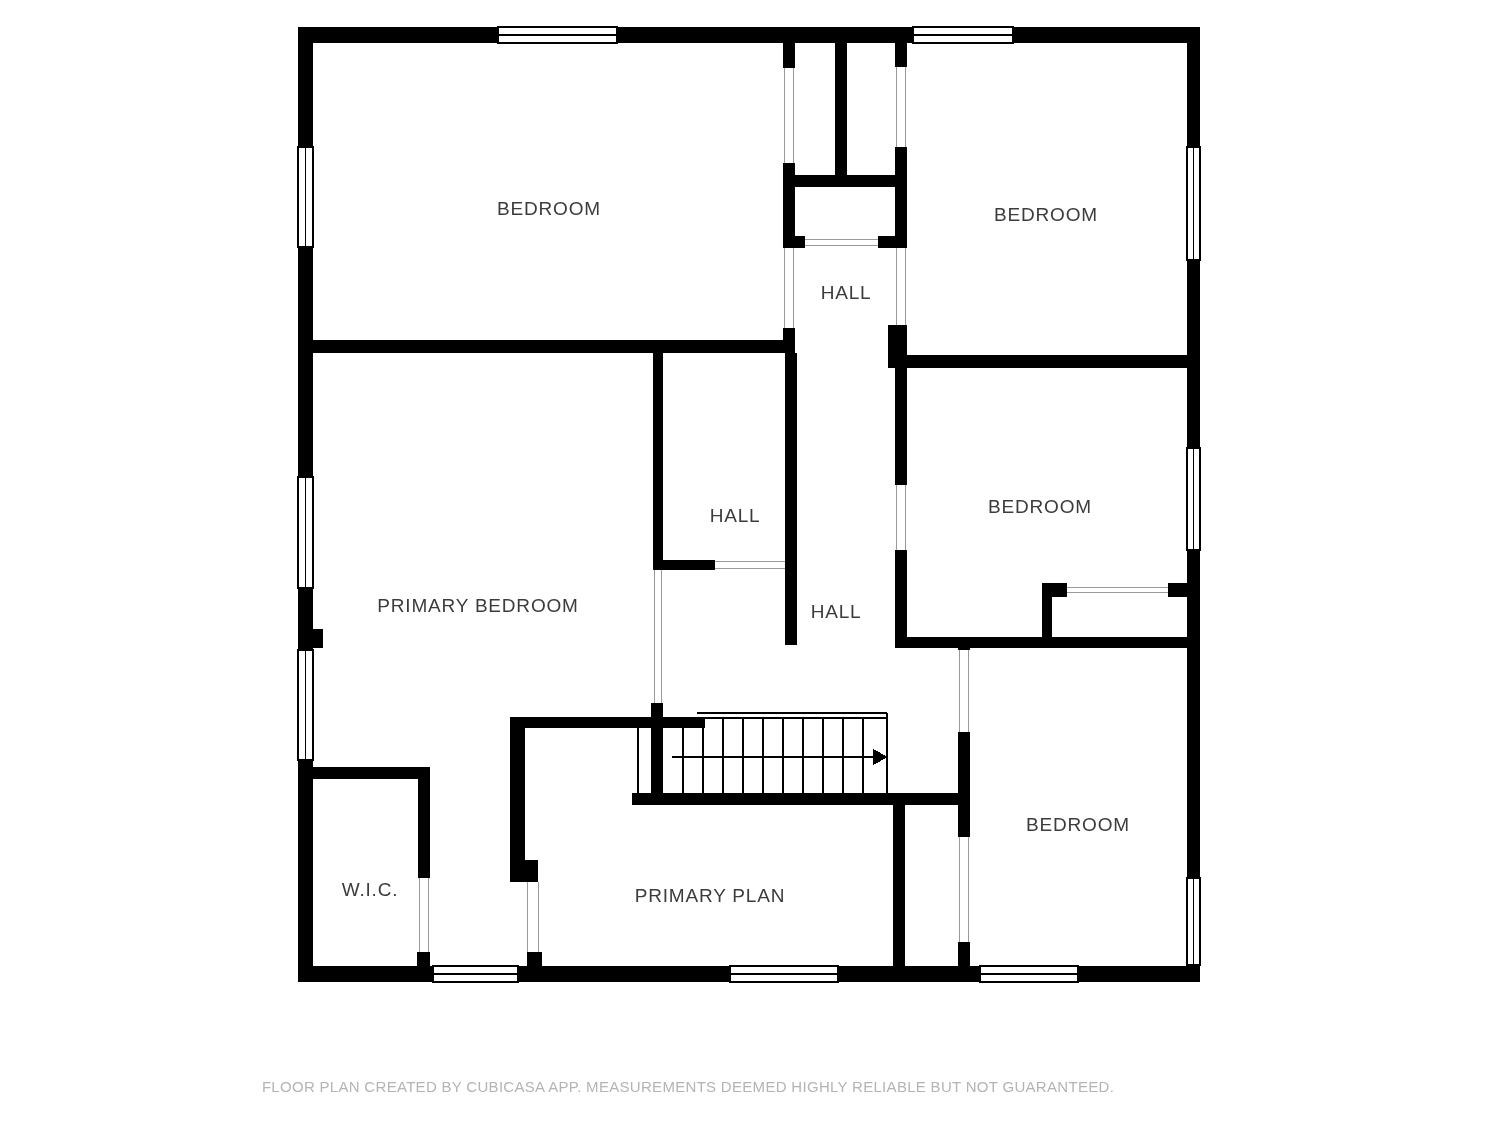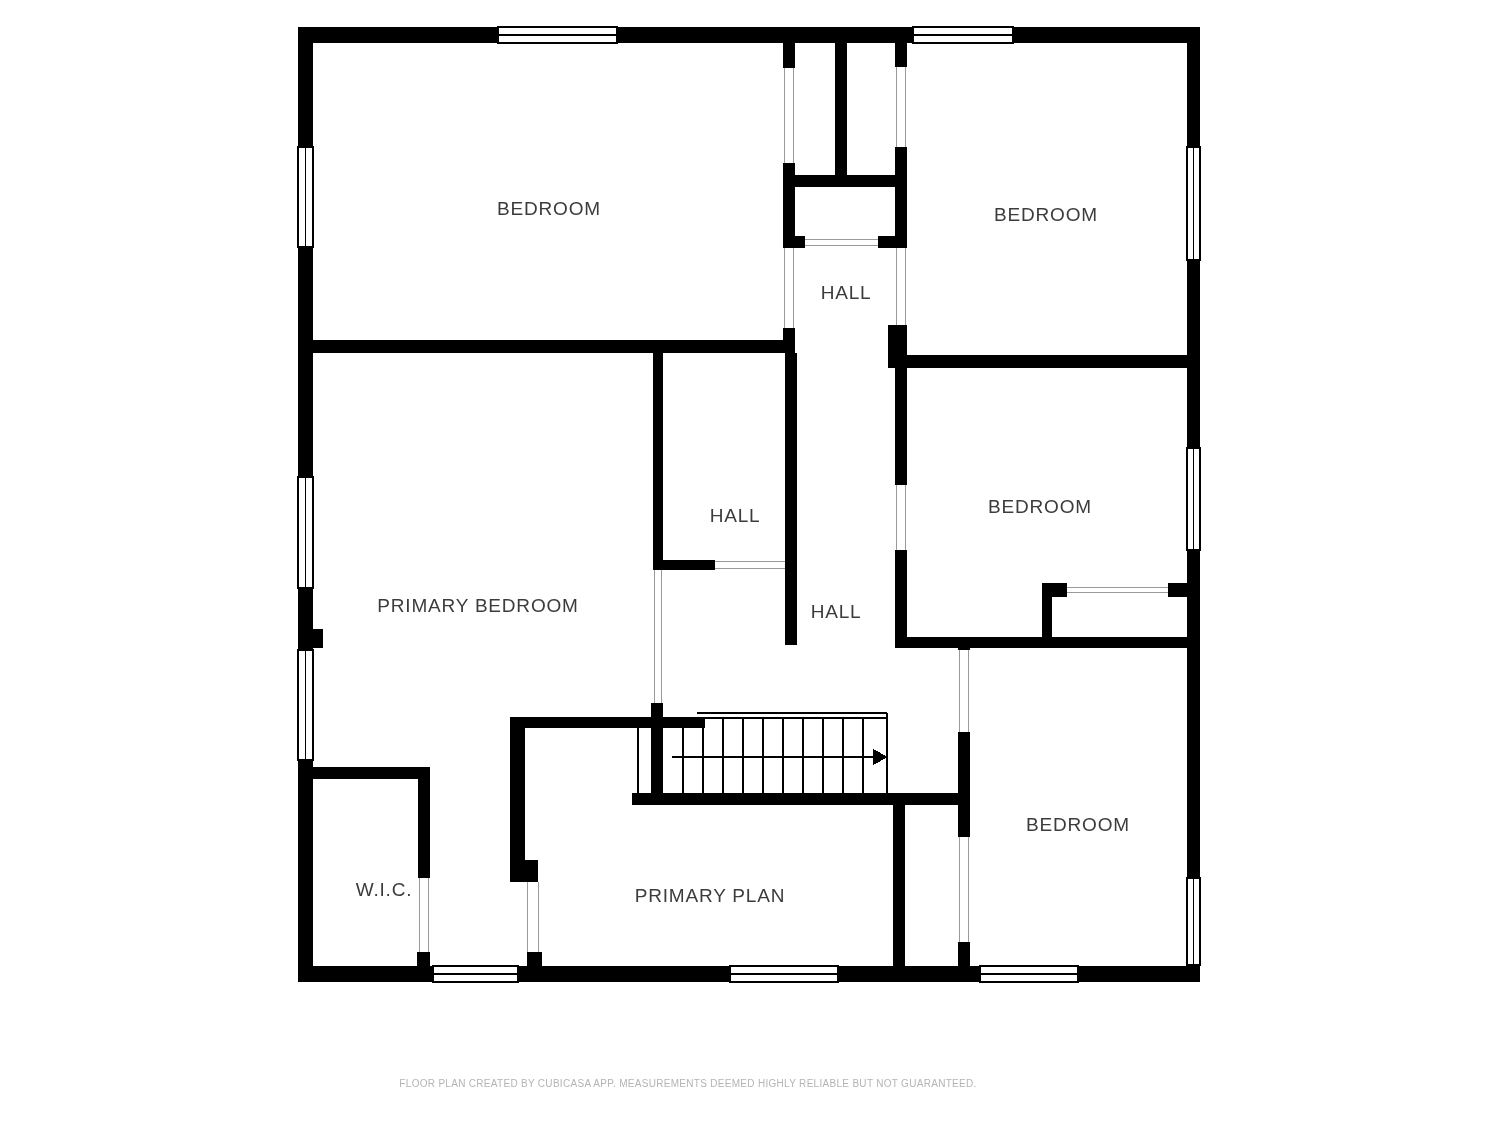--- a/index.html
+++ b/index.html
@@ -14,21 +14,21 @@
     font-size:19px;
     letter-spacing:0.8px;
     color:#3c3c3c;
     white-space:nowrap;
     font-weight:400;
   }
   .footer{
     position:absolute;
     left:50%;top:1078px;
     transform:translateX(-50%);
-    font-size:10px;
+    font-size:15px;
     letter-spacing:0.3px;
     color:#b4b4b4;
     white-space:nowrap;
   }
 </style>
 </head>
 <body>
 
 <div class="page">
   <div class="plan">
@@ -225,19 +225,19 @@
       </g>
     </svg>
 
     <div class="room-label" style="left:549px;top:209px;">BEDROOM</div>
     <div class="room-label" style="left:1046px;top:215px;">BEDROOM</div>
     <div class="room-label" style="left:846px;top:293px;">HALL</div>
     <div class="room-label" style="left:735px;top:516px;">HALL</div>
     <div class="room-label" style="left:1040px;top:507px;">BEDROOM</div>
     <div class="room-label" style="left:478px;top:606px;">PRIMARY BEDROOM</div>
     <div class="room-label" style="left:836px;top:612px;">HALL</div>
-    <div class="room-label" style="left:384px;top:890px;">W.I.C.</div>
+    <div class="room-label" style="left:370px;top:890px;">W.I.C.</div>
     <div class="room-label" style="left:710px;top:896px;">PRIMARY PLAN</div>
     <div class="room-label" style="left:1078px;top:825px;">BEDROOM</div>
   </div>
 
   <div class="footer">FLOOR PLAN CREATED BY CUBICASA APP. MEASUREMENTS DEEMED HIGHLY RELIABLE BUT NOT GUARANTEED.</div>
 </div>
 
 </body></html>

